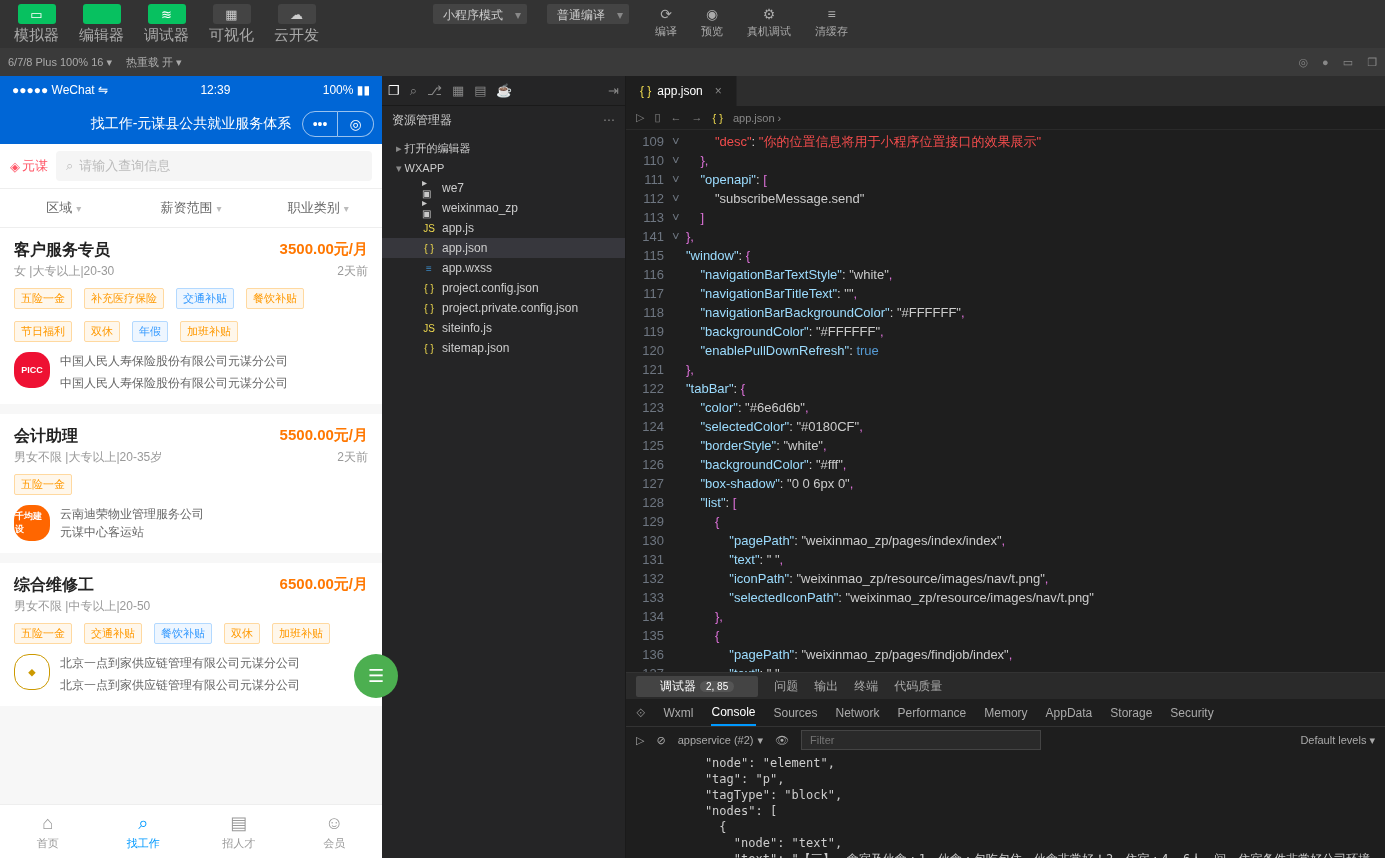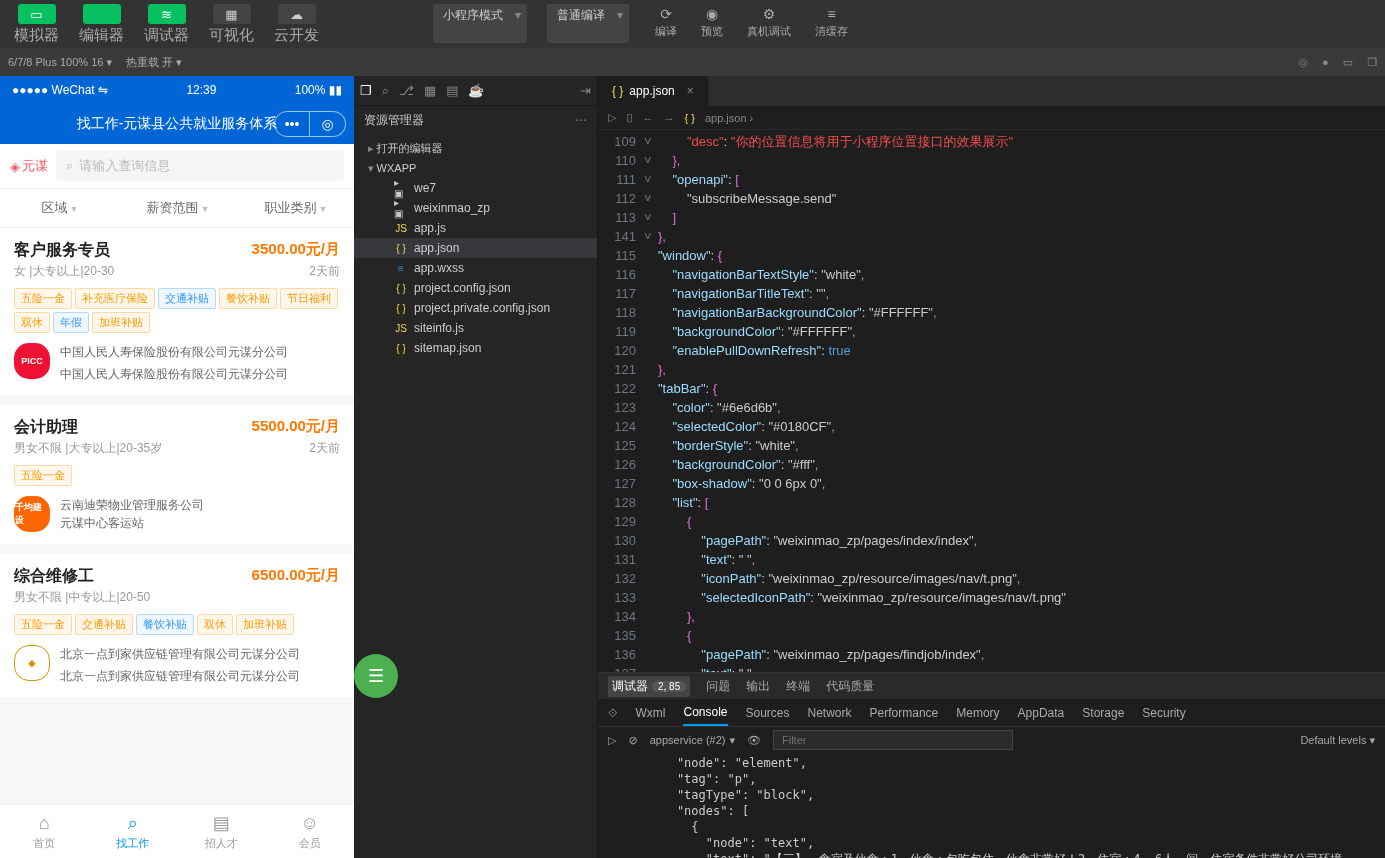--- a/index.html
+++ b/index.html
@@ -6,53 +6,53 @@
 body { background: #2d2d2d; color: #ccc; font-size: 12px; overflow: hidden; width: 1385px; height: 858px; }
 
 .top-toolbar { height: 48px; background: #333; display: flex; align-items: flex-start; padding: 2px 0; }
 .top-toolbar .tb-group { display: flex; gap: 4px; padding: 0 6px; }
 .tb-btn { display: flex; flex-direction: column; align-items: center; padding: 2px 8px; cursor: pointer; }
 .tb-btn .tb-icon { width: 38px; height: 20px; border-radius: 3px; display: flex; align-items: center; justify-content: center; font-size: 13px; }
 .tb-btn .tb-icon.green { background: #07c160; color: #fff; }
 .tb-btn .tb-icon.dark { background: #444; color: #ccc; }
 .tb-btn .tb-label { font-size: 15px; color: #aaa; margin-top: 2px; }
 .tb-spacer { flex: 1; }
-.tb-select { background: #444; color: #ccc; height: 39px; padding: 0 24px 0 10px; border-radius: 2px; position: relative; line-height: 22px; margin-top: 2px; font-size: 12px; }
+.tb-select { background: #444; color: #ccc; height: 20px; padding: 0 24px 0 10px; border-radius: 2px; position: relative; line-height: 22px; margin-top: 2px; font-size: 12px; }
 .tb-select::after { content: "▾"; position: absolute; right: 6px; color: #888; }
 .tb-action { display: flex; flex-direction: column; align-items: center; padding: 2px 10px; cursor: pointer; }
 .tb-action .tb-ico { width: 20px; height: 20px; display: flex; align-items: center; justify-content: center; color: #aaa; font-size: 14px; }
 .tb-action .tb-lb { font-size: 11px; color: #aaa; }
 
 .sub-toolbar { height: 28px; background: #3a3a3a; display: flex; align-items: center; padding: 0 8px; font-size: 11px; color: #aaa; }
 .sub-toolbar .sb-item { margin-right: 14px; cursor: pointer; }
 .sub-toolbar .sb-icons { margin-left: auto; display: flex; gap: 14px; color: #888; }
 .sub-toolbar .sb-icons span { cursor: pointer; }
 
 .main-area { display: flex; height: calc(100% - 76px); }
 
 
-.simulator { width: 354px; background: #fff; display: flex; flex-direction: column; color: #333; }
+.simulator { width: 382px; background: #fff; display: flex; flex-direction: column; color: #333; }
 .phone-status { height: 28px; background: #0066d6; color: #fff; display: flex; align-items: center; padding: 0 12px; font-size: 12px; font-weight: 500; }
 .phone-status .ps-c { flex: 1; text-align: center; }
 .phone-nav { height: 40px; background: #0066d6; color: #fff; display: flex; align-items: center; justify-content: center; position: relative; font-size: 14px; }
 .phone-nav .pn-caps { position: absolute; right: 8px; display: flex; gap: 0; }
 .phone-nav .pn-cap { width: 36px; height: 26px; border: 1px solid rgba(255,255,255,.6); display: flex; align-items: center; justify-content: center; border-radius: 13px 0 0 13px; }
 .phone-nav .pn-cap + .pn-cap { border-radius: 0 13px 13px 0; border-left: none; }
 .phone-search { height: 44px; display: flex; align-items: center; padding: 0 10px; gap: 8px; background: #fff; }
 .phone-search .loc { color: #f56; font-size: 13px; display: flex; align-items: center; gap: 2px; }
 .phone-search .sinput { flex: 1; height: 30px; background: #f5f5f5; border-radius: 4px; padding: 0 10px; color: #bbb; font-size: 13px; display: flex; align-items: center; gap: 6px; }
 .phone-filters { height: 40px; display: flex; border-top: 1px solid #eee; border-bottom: 1px solid #eee; }
 .phone-filters .pf { flex: 1; display: flex; align-items: center; justify-content: center; font-size: 13px; color: #666; gap: 4px; }
 .job-list { flex: 1; overflow: auto; background: #f7f7f7; }
 .job-card { background: #fff; padding: 12px 14px; margin-bottom: 10px; }
 .job-head { display: flex; justify-content: space-between; }
 .job-title { font-size: 16px; font-weight: 600; color: #222; }
 .job-salary { color: #f70; font-size: 15px; font-weight: 600; margin-left: 16px; }
 .job-sub { display: flex; justify-content: space-between; color: #999; font-size: 12px; margin-top: 2px; }
-.tags { display: flex; flex-wrap: wrap; gap: 3px; margin-top: 8px; }
+.tags { display: flex; flex-wrap: wrap; gap: 12px; margin-top: 8px; }
 .tag { font-size: 11px; padding: 2px 6px; border-radius: 2px; border: 1px solid; }
 .tag.orange { color: #f90; border-color: #ffd9a0; background: #fff7eb; }
 .tag.blue { color: #39f; border-color: #b3d9ff; background: #eef6ff; }
 .company-row { display: flex; gap: 10px; margin-top: 10px; }
 .company-logo { width: 36px; height: 36px; border-radius: 15px; background: #eee; flex-shrink: 0; display: flex; align-items: center; justify-content: center; font-size: 9px; font-weight: bold; }
 .company-info { font-size: 12px; color: #666; line-height: 1.5; }
 .fab { position: absolute; width: 44px; height: 44px; background: #4caf50; border-radius: 50%; bottom: 160px; left: 354px; display: flex; align-items: center; justify-content: center; color: #fff; font-size: 18px; }
 .phone-tab { height: 54px; display: flex; border-top: 1px solid #eee; background: #fff; }
 .phone-tab .pt { flex: 1; display: flex; flex-direction: column; align-items: center; justify-content: center; font-size: 11px; color: #999; gap: 2px; }
 .phone-tab .pt.active { color: #09f; }
@@ -89,21 +89,21 @@
 .fold-col { width: 14px; color: #6e7681; padding: 2px 0; }
 .code-col { flex: 1; padding: 2px 0; white-space: pre; }
 .s-k { color: #9cdcfe; }
 .s-p { color: #d4d4d4; }
 .s-b { color: #da70d6; }
 .s-n { color: #569cd6; }
 .s-r { color: #f14c4c; }
 
 .debugger { height: 186px; background: #1e1e1e; border-top: 1px solid #333; display: flex; flex-direction: column; }
 .dbg-top { height: 26px; display: flex; align-items: center; padding: 0 10px; gap: 16px; font-size: 12px; color: #aaa; background: #2a2a2a; }
-.dbg-top .dt-active { background: #444; padding: 2px 4px; border-radius: 2px; color: #fff; }
+.dbg-top .dt-active { background: #444; padding: 2px 24px; border-radius: 2px; color: #fff; }
 .dbg-top .dt-badge { background: #555; border-radius: 8px; padding: 0 6px; font-size: 10px; margin-left: 4px; }
 .dbg-tabs { height: 28px; display: flex; align-items: center; padding: 0 10px; gap: 18px; font-size: 12px; color: #aaa; border-bottom: 1px solid #333; }
 .dbg-tabs .dt2 { cursor: pointer; }
 .dbg-tabs .dt2.act { color: #fff; border-bottom: 2px solid #09f; padding-bottom: 5px; margin-bottom: -6px; }
 .dbg-filter { height: 26px; display: flex; align-items: center; padding: 0 10px; gap: 12px; color: #aaa; font-size: 11px; }
 .dbg-filter .df-sel { display: flex; align-items: center; gap: 4px; }
 .dbg-filter input { flex: 1; max-width: 240px; background: #2a2a2a; border: 1px solid #444; color: #ccc; height: 20px; padding: 0 8px; font-size: 11px; }
 .dbg-filter .df-lvl { margin-left: auto; }
 .dbg-out { flex: 1; padding: 2px 50px; font-family: Consolas, monospace; font-size: 12px; line-height: 16px; color: #ccc; overflow: hidden; white-space: pre; }
 </style>

